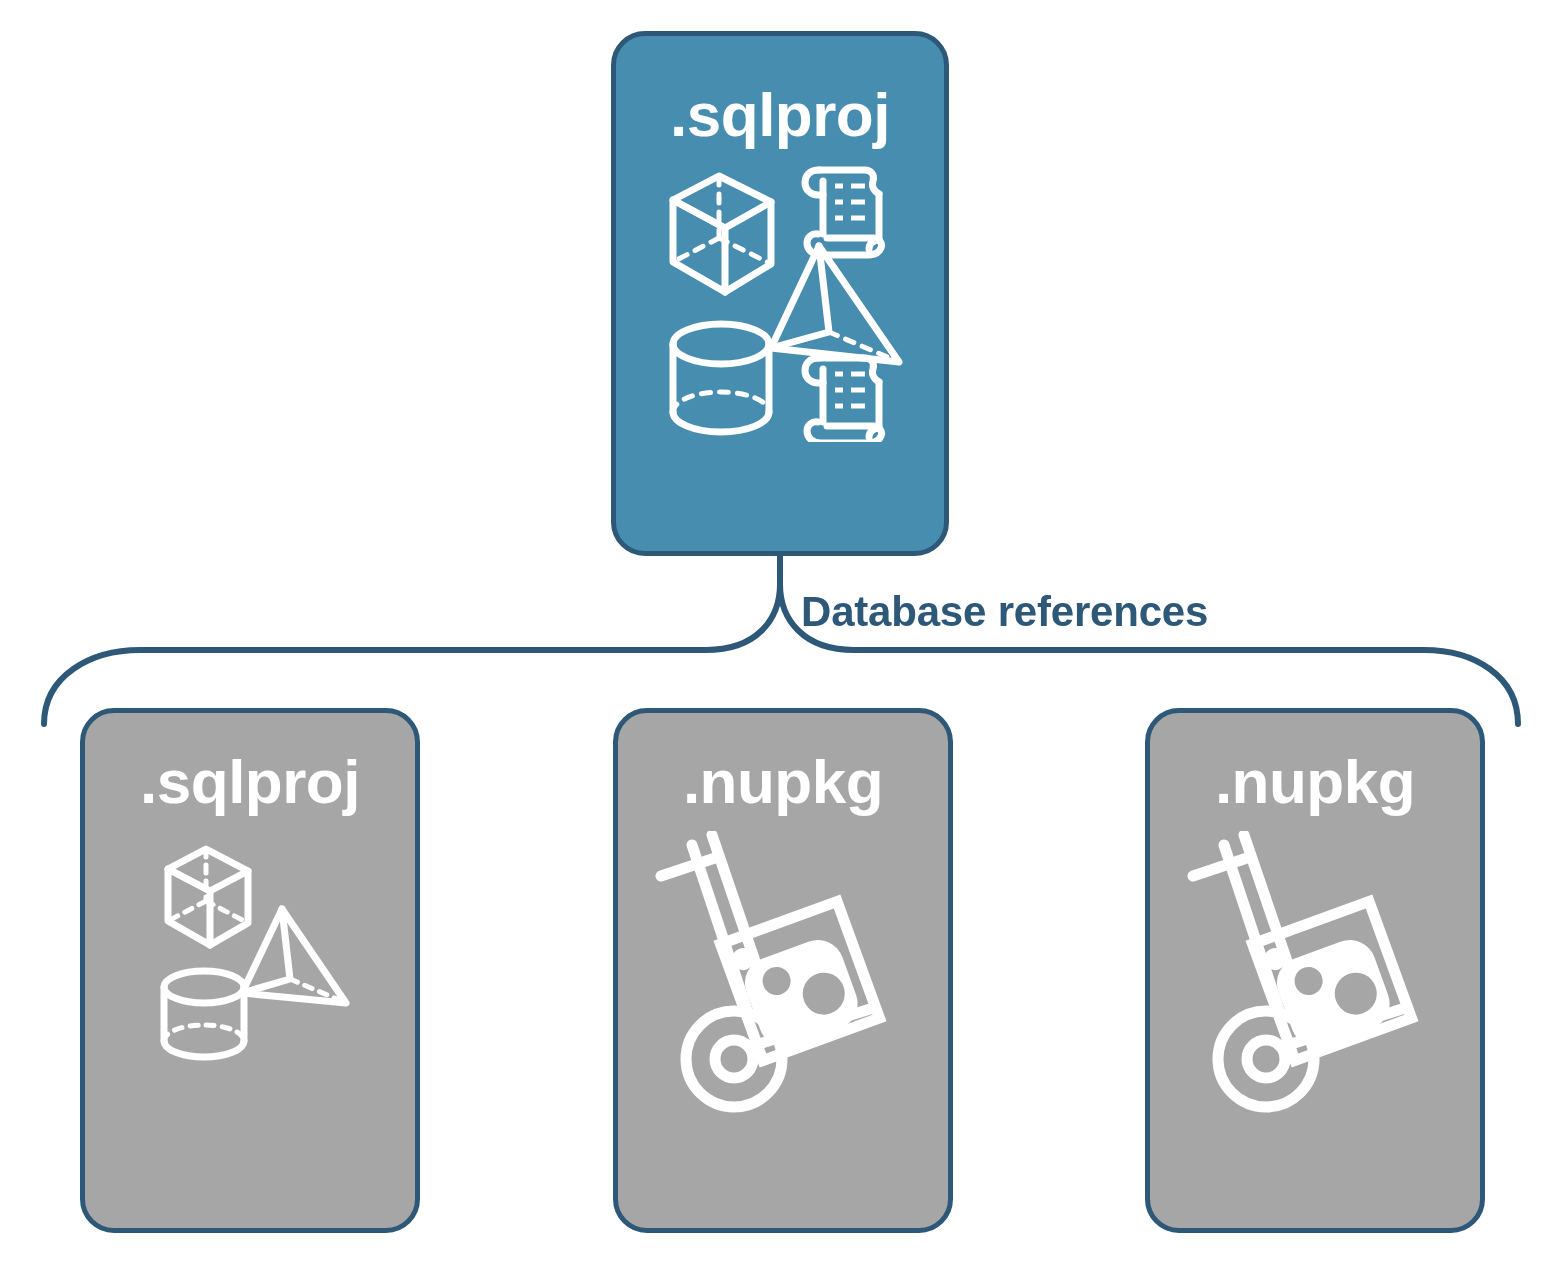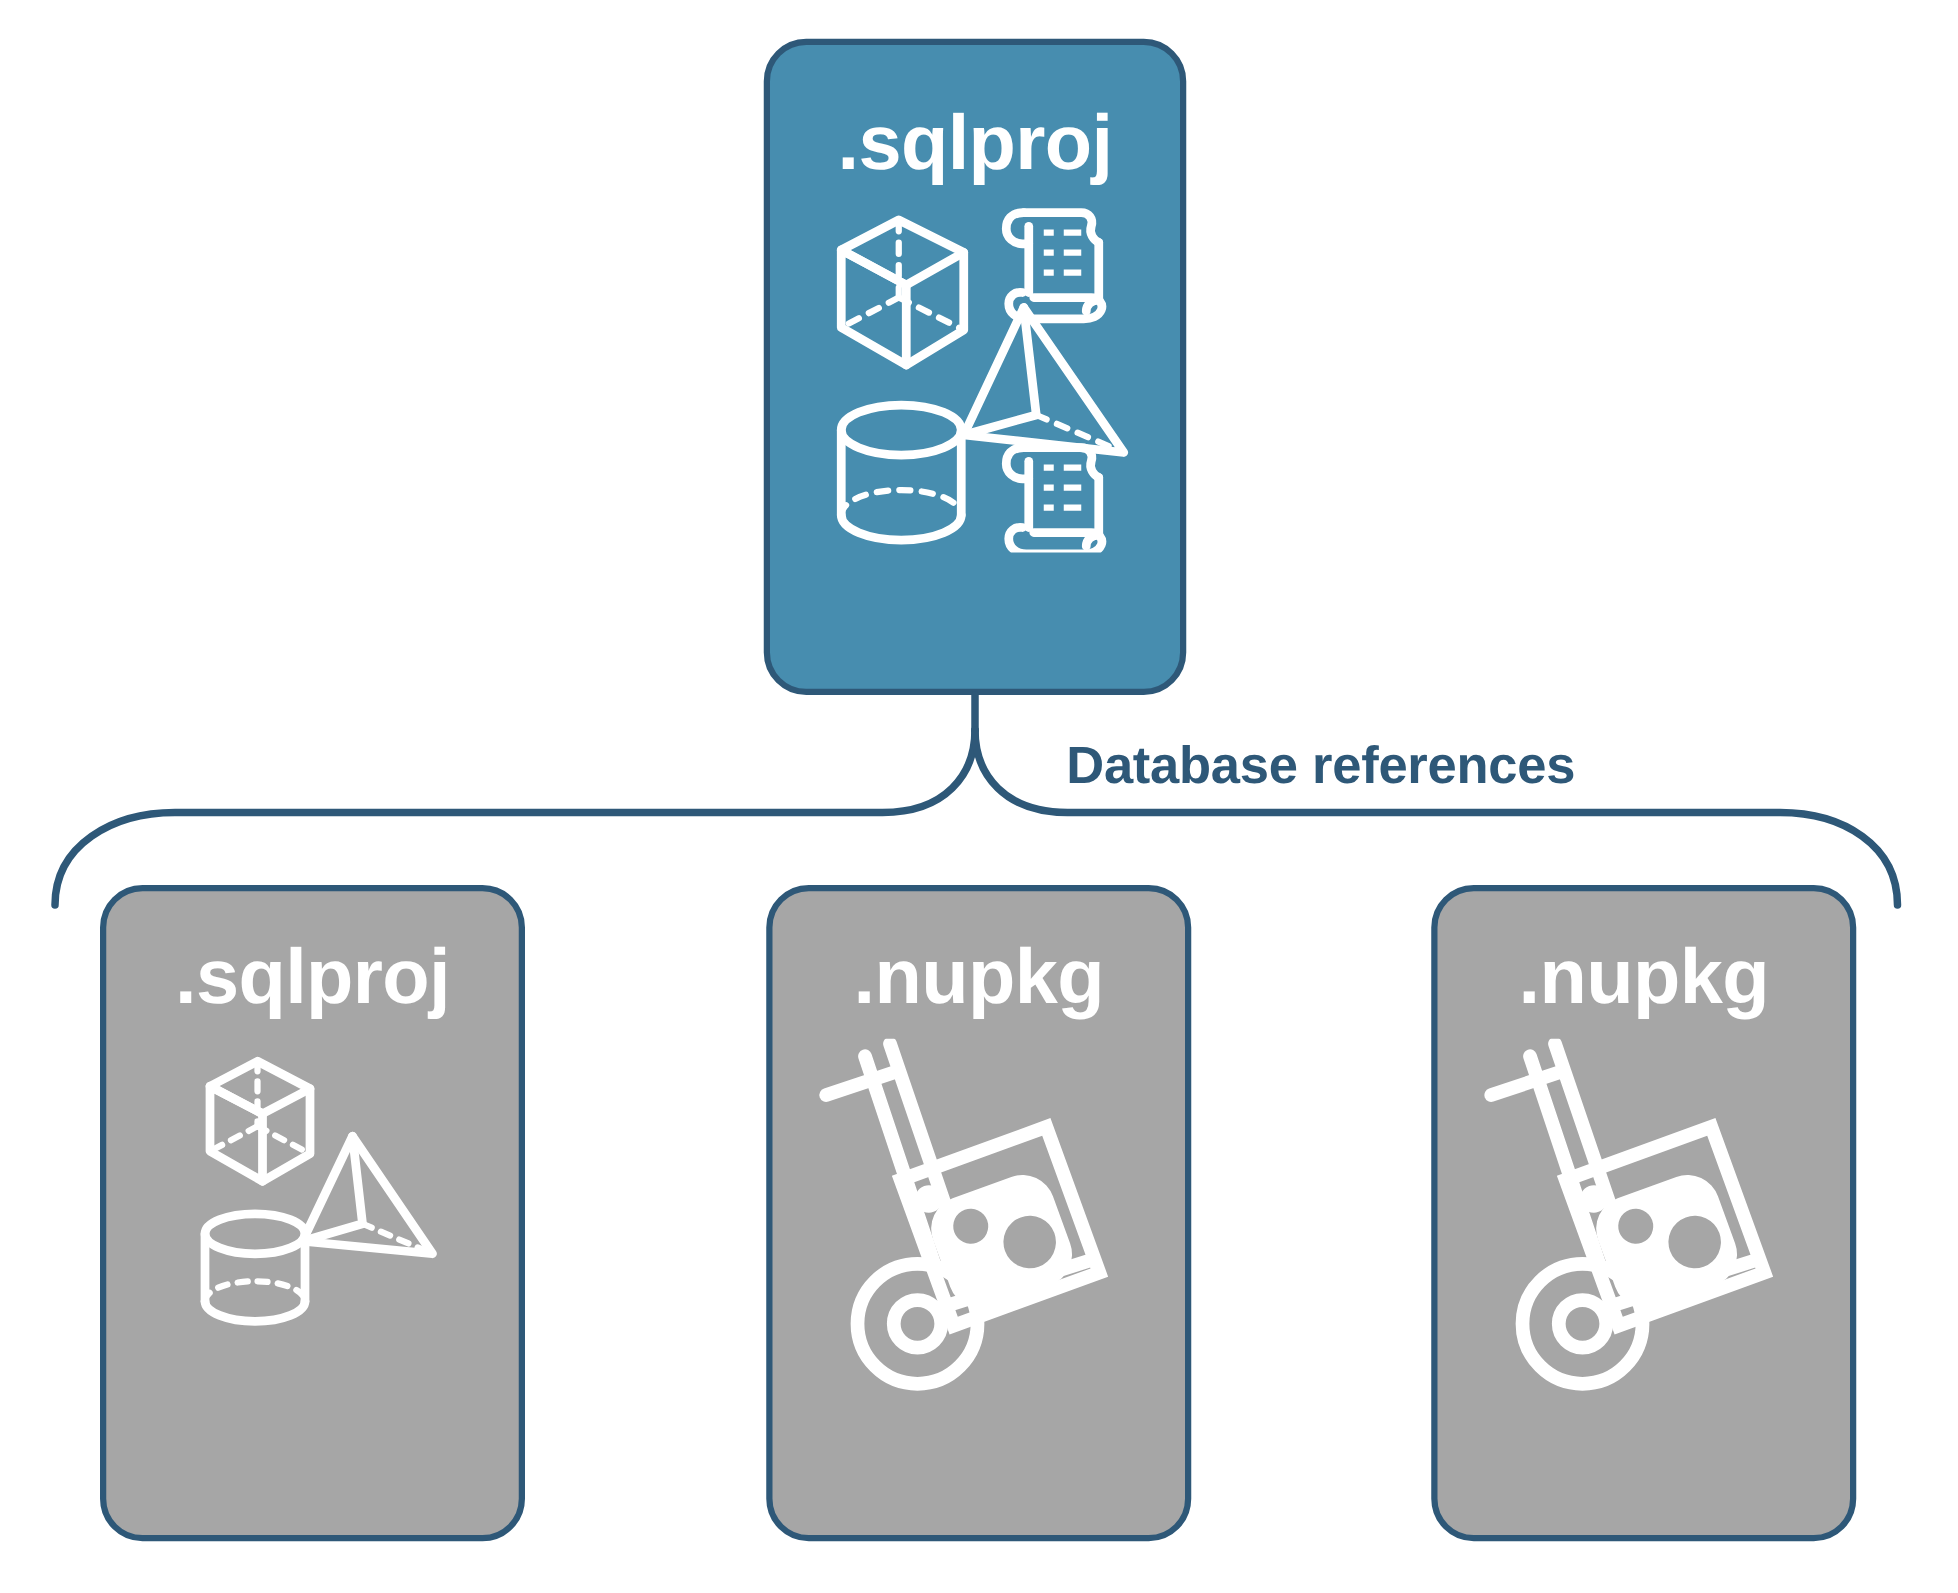--- a/index.html
+++ b/index.html
@@ -75,21 +75,21 @@
 
   #brace-layer {
     position: absolute;
     left: 0; top: 0;
     width: 1566px;
     height: 1274px;
     pointer-events: none;
   }
   #ref-label {
     position: absolute;
-    left: 853px;
+    left: 801px;
     top: 588px;
     font-size: 42px;
     font-weight: bold;
     color: #2e5878;
     white-space: nowrap;
     letter-spacing: -0.2px;
     user-select: none;
   }
 </style>
 </head>

